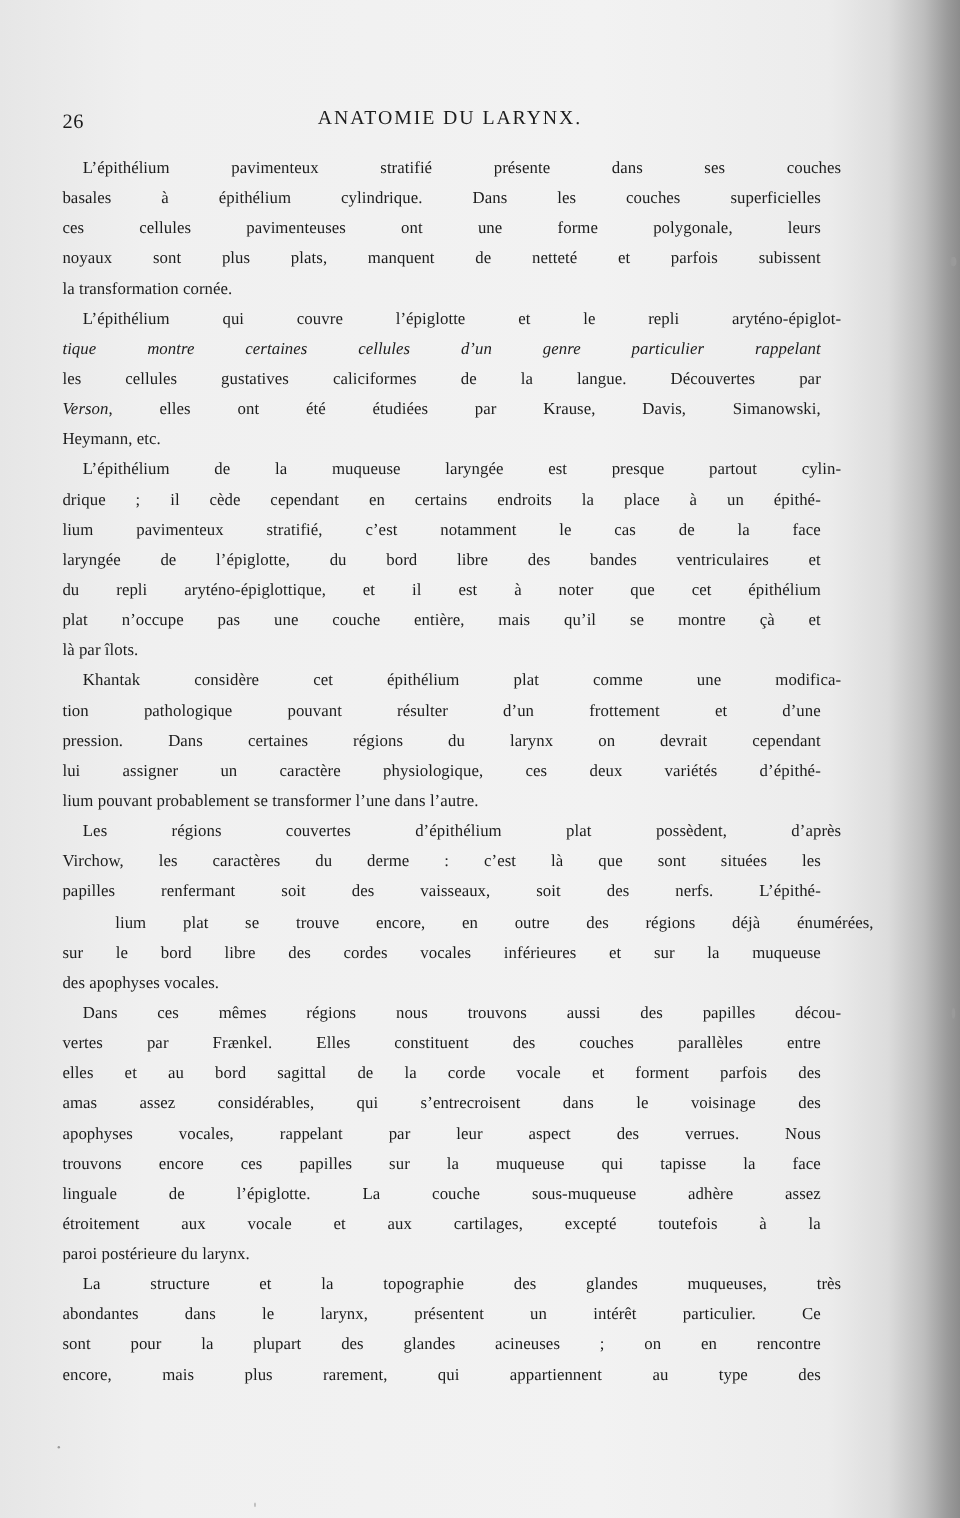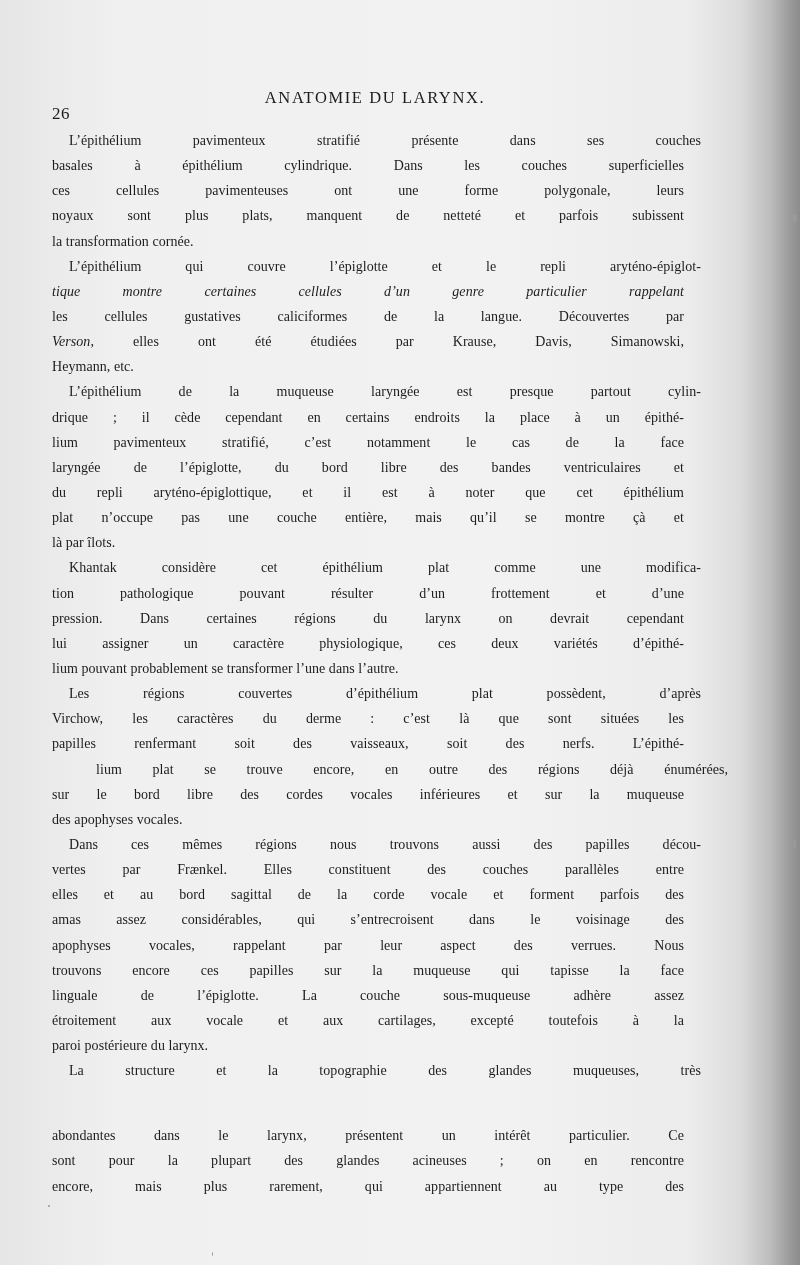--- a/index.html
+++ b/index.html
@@ -11,21 +11,21 @@
       color: #1c1c1c;
     }
     .page {
       position: absolute; left: 0; top: 0; width: 800px; height: 1265px;
       background: linear-gradient(to right, #e6e6e6 0px, #f0f0f0 120px, #f2f2f2 500px, #ececec 690px, #dcdcdc 740px, #bdbdbd 770px, #9a9a9a 790px, #8c8c8c 800px);
     }
     .header {
       position: absolute; top: 88px; left: 52px; width: 636px; height: 24px;
     }
     .page-number {
-      position: absolute; left: 0; top: 16px;
+      position: absolute; left: 0; top: 4px;
       font-size: 17px; letter-spacing: 0.5px;
     }
     .running-title {
       position: absolute; left: 0; right: 0; top: 0; text-align: center;
       font-size: 16.5px; letter-spacing: 1.6px; padding-left: 10px;
     }
     .body-text {
       position: absolute; left: 52px; top: 128px; width: 632px;
     }
     .line {
@@ -104,21 +104,21 @@
       <span class="line" style="display: block; width: 632px;">amas assez considérables, qui s’entrecroisent dans le voisinage des</span>
       <span class="line" style="display: block; width: 632px;">apophyses vocales, rappelant par leur aspect des verrues. Nous</span>
       <span class="line" style="display: block; width: 632px;">trouvons encore ces papilles sur la muqueuse qui tapisse la face</span>
       <span class="line" style="display: block; width: 632px;">linguale de l’épiglotte. La couche sous-muqueuse adhère assez</span>
       <span class="line" style="display: block; width: 632px;">étroitement aux vocale et aux cartilages, excepté toutefois à la</span>
       <span class="line last" style="display: block; width: 632px;">paroi postérieure du larynx.</span>
     </div>
 
     <div class="paragraph">
       <span class="line first" style="display: block; width: 632px;">La structure et la topographie des glandes muqueuses, très</span>
-      <span class="line" style="display: block; width: 632px; margin-top: 40px;">abondantes dans le larynx, présentent un intérêt particulier. Ce</span>
+      <span class="line" style="display: block; width: 632px;">abondantes dans le larynx, présentent un intérêt particulier. Ce</span>
       <span class="line" style="display: block; width: 632px;">sont pour la plupart des glandes acineuses ; on en rencontre</span>
       <span class="line" style="display: block; width: 632px;">encore, mais plus rarement, qui appartiennent au type des</span>
     </div>
   </div>
 
   <span class="speck" style="left:792px;top:214px;width:5px;height:8px;"></span>
   <span class="speck" style="left:793px;top:840px;width:3px;height:9px;"></span>
   <span class="speck" style="left:48px;top:1205px;width:2px;height:2px;"></span>
   <span class="speck" style="left:212px;top:1252px;width:1px;height:4px;"></span>
 </div>

